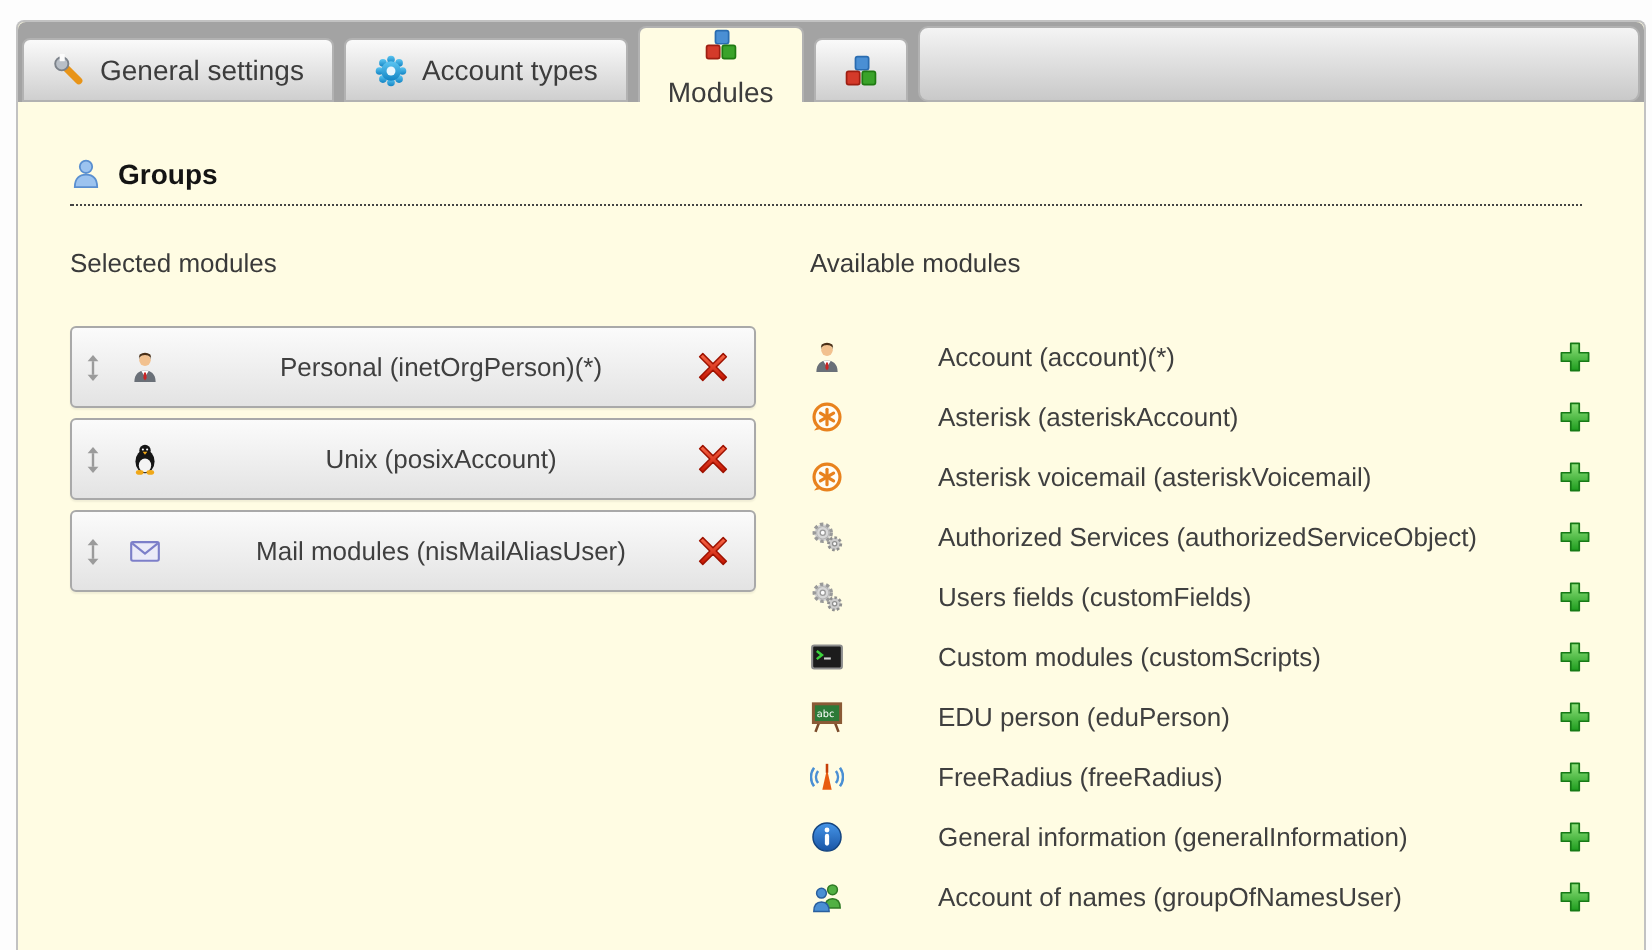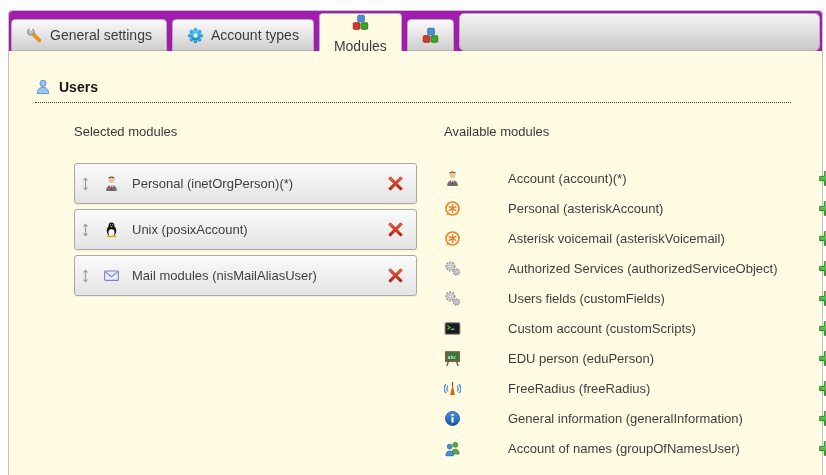--- a/index.html
+++ b/index.html
@@ -13,21 +13,21 @@
     position:absolute;left:8px;top:10px;width:815px;height:465px;
     border:1px solid #c2c2c2;border-bottom:none;
     border-radius:4px 4px 0 0;
     background:var(--content-bg,#fffce3);
     box-sizing:border-box;
   }
   
   .tabstrip{
     display:flex;align-items:flex-end;
     height:40px;padding:0 2px;
-    background:#a21caf;
+    background:#a3a3a3;
     border-radius:4px 4px 0 0;
   }
   .tab{
     box-sizing:border-box;height:32px;
     display:flex;align-items:center;gap:7px;
     padding:0 14px;margin-right:5px;
     background:linear-gradient(#fafafa,#cfcfcf);
     border:1px solid #b2b2b2;
     border-radius:4px 4px 0 0;
     font-size:14px;color:#3c3c3c;white-space:nowrap;cursor:pointer;
@@ -46,37 +46,37 @@
   }
   .icon16 svg{display:block;}
   
   .content{padding:0 31px 0 26px;}
   .section-title{
     margin-top:28px;padding-bottom:7px;
     border-bottom:1px dotted #444;
     display:flex;align-items:center;gap:8px;
     font-size:14px;font-weight:bold;color:#141414;
   }
-  .columns{display:flex;margin-top:21px;margin-left:39px;}
+  .columns{display:flex;margin-top:21px;}
   .col-left{width:343px;flex:none;}
   .col-right{flex:1;margin-left:27px;padding-right:11px;}
   .col-label{font-size:13px;color:#3a3a3a;height:16px;margin-bottom:23px;}
   
   .sel-row{
     box-sizing:border-box;height:41px;margin-bottom:5px;
     display:flex;align-items:center;
     padding:0 12px 0 6px;
     background:linear-gradient(#fbfbfb,#e3e3e3);
     border:1px solid #a9a9a9;border-radius:3px;
     box-shadow:0 1px 1px rgba(0,0,0,.06);
     cursor:move;
   }
   .sel-row .drag{width:9px;margin-right:13px;display:flex;}
   .sel-row .micon{width:17px;margin-right:12px;display:flex;}
-  .sel-row .mlabel{flex:1;font-size:13px;color:#3f3f3f;}
+  .sel-row .mlabel{flex:1;font-size:13px;color:#3f3f3f;text-align:center;}
   .sel-row .del{width:17px;display:flex;cursor:pointer;}
   
   .avail-wrap{display:flex;}
   .avail-items{flex:1;}
   .av-row{height:30px;display:flex;align-items:center;gap:40px;}
   .av-row .micon{width:17px;margin-right:7px;display:flex;}
   .av-row .mlabel{flex:1;font-size:13px;color:#3f3f3f;white-space:nowrap;}
   .av-row .add{width:17px;margin-right:36px;display:flex;cursor:pointer;}
   
   .scrollbar{
@@ -165,21 +165,21 @@
   </div>
 
   <div class="content">
     <div class="section-title">
       <span class="icon16" id="users-icon-mount">
           <svg width="16" height="16" viewBox="0 0 16 16">
             <circle cx="8" cy="4.4" r="3.1" fill="#9cc3ef" stroke="#5a8fd0" stroke-width="0.9"></circle>
             <path d="M2.4 14.6 C2.4 9.8 5 8.3 8 8.3 C11 8.3 13.6 9.8 13.6 14.6 Z" fill="#9cc3ef" stroke="#5a8fd0" stroke-width="0.9"></path>
           </svg>
         </span>
-      <span>Users</span>
+      <span>Groups</span>
     </div>
 
     <div class="columns">
       <div class="col-left">
         <div class="col-label">Selected modules</div>
         <div id="selected-list">
             <div class="sel-row">
               <span class="drag">
                 <svg width="9" height="14" viewBox="0 0 9 14">
                   <path d="M4.5 0.5 L7.2 3.6 H1.8 Z" fill="#9b9b9b"></path>
@@ -306,21 +306,21 @@
                   <svg width="17" height="17" viewBox="0 0 16 16">
                     <circle cx="8" cy="8" r="6.1" fill="#fffdf5" stroke="#e8821e" stroke-width="1.5"></circle>
                     <g stroke="#e8821e" stroke-width="1.5" stroke-linecap="round">
                       <path d="M8 4.4 V11.6"></path>
                       <path d="M4.9 6.2 L11.1 9.8"></path>
                       <path d="M11.1 6.2 L4.9 9.8"></path>
                     </g>
                     <path d="M3.4 12.6 L1.9 14.4 L4.6 13.8 Z" fill="#e8821e"></path>
                   </svg>
                 </span>
-                <span class="mlabel">Personal (asteriskAccount)</span>
+                <span class="mlabel">Asterisk (asteriskAccount)</span>
                 <span class="add">
                   <svg width="17" height="17" viewBox="0 0 16 16">
                     <defs>
                       <linearGradient id="gGrn" x1="0" y1="0" x2="0" y2="1">
                         <stop offset="0" stop-color="#8fe07a"></stop>
                         <stop offset="1" stop-color="#1e9c1e"></stop>
                       </linearGradient>
                     </defs>
                     <path d="M6 1.6 h4 v4.4 h4.4 v4 h-4.4 v4.4 h-4 v-4.4 H1.6 V6 H6 Z" fill="url(#gGrn)" stroke="#177a17" stroke-width="0.8" stroke-linejoin="round"></path>
                   </svg>
@@ -398,21 +398,21 @@
                 </span>
               </div>
               <div class="av-row">
                 <span class="micon icon16">
                   <svg width="17" height="17" viewBox="0 0 16 16">
                     <rect x="1" y="2.6" width="14" height="10.8" rx="1" fill="#1c1c1c" stroke="#8d8d8d" stroke-width="1"></rect>
                     <path d="M3.2 5.2 L5.6 7.1 L3.2 9" stroke="#3cd23c" stroke-width="1.2" fill="none"></path>
                     <rect x="6.6" y="8.2" width="3.2" height="1" fill="#cfcfcf"></rect>
                   </svg>
                 </span>
-                <span class="mlabel">Custom account (customScripts)</span>
+                <span class="mlabel">Custom modules (customScripts)</span>
                 <span class="add">
                   <svg width="17" height="17" viewBox="0 0 16 16">
                     <defs>
                       <linearGradient id="gGrn" x1="0" y1="0" x2="0" y2="1">
                         <stop offset="0" stop-color="#8fe07a"></stop>
                         <stop offset="1" stop-color="#1e9c1e"></stop>
                       </linearGradient>
                     </defs>
                     <path d="M6 1.6 h4 v4.4 h4.4 v4 h-4.4 v4.4 h-4 v-4.4 H1.6 V6 H6 Z" fill="url(#gGrn)" stroke="#177a17" stroke-width="0.8" stroke-linejoin="round"></path>
                   </svg>

